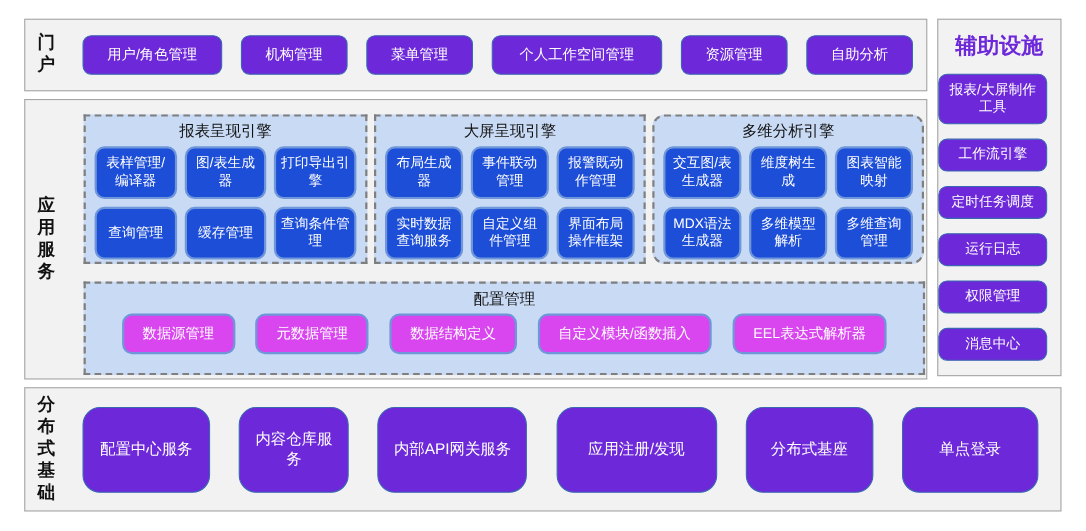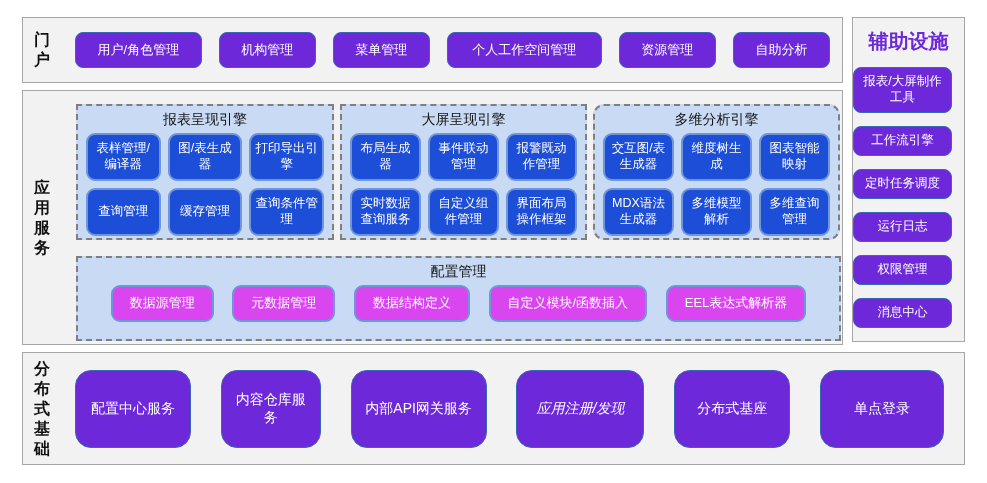--- a/index.html
+++ b/index.html
@@ -75,21 +75,21 @@
   
   #dist{left:22px;top:352px;width:943px;height:113px;}
   #dist .row{
     position:absolute;left:52px;right:20px;top:0;bottom:0;
     display:flex;align-items:center;justify-content:space-between;
   }
   #dist .blue{height:78px;font-size:14px;border-radius:16px;padding:0 12px;text-align:center;}
   #dist .blue:nth-child(1){width:116px;}
   #dist .blue:nth-child(2){width:100px;}
   #dist .blue:nth-child(3){width:136px;}
-  #dist .blue:nth-child(4){width:128px;font-style:italic;}
+  #dist .blue:nth-child(4){width:146px;}
   #dist .blue:nth-child(5){width:116px;}
   #dist .blue:nth-child(6){width:124px;}
 </style>
 </head>
 <body>
 
 <section class="box" id="portal">
   <div class="vlabel">门户</div>
   <div class="row">
     <div class="blue">用户/角色管理</div>

